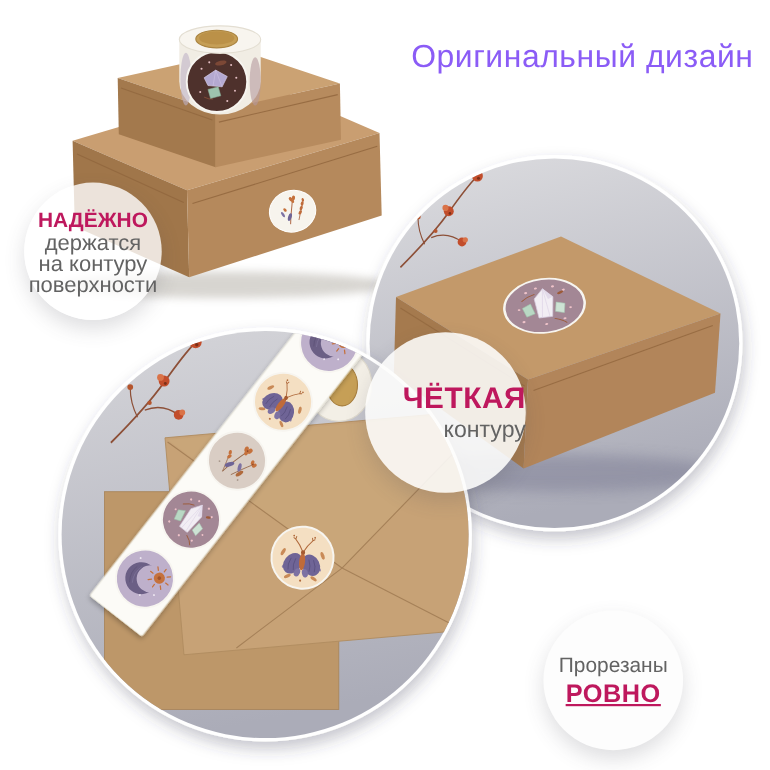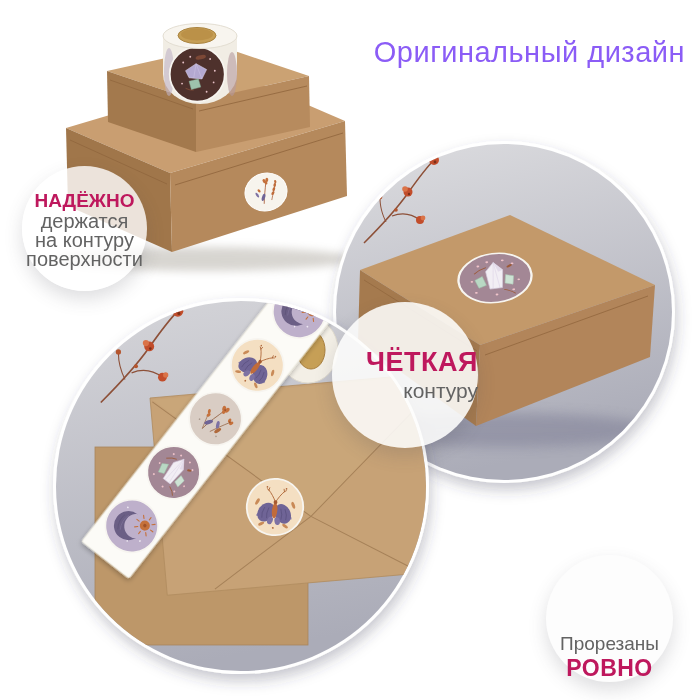--- a/index.html
+++ b/index.html
@@ -17,22 +17,22 @@
     align-items:center;justify-content:center;text-align:center;
     box-shadow:0 8px 18px rgba(70,70,85,.18);color:#636363;
   }
   .badge .b-title{font-weight:bold;color:#be185d;}
   .badge-adhesion{left:22px;top:166px;width:125px;height:125px;background:rgba(255,255,255,.80);}
   .badge-adhesion .b-title{font-size:19px;line-height:23px;}
   .badge-adhesion .b-line{font-size:20px;line-height:19px;}
   .badge-print{left:332px;top:302px;width:146px;height:146px;background:rgba(253,253,252,.88);align-items:flex-end;}
   .badge-print .b-title{font-size:27px;line-height:31px;letter-spacing:.5px;}
   .badge-print .b-line{font-size:21px;line-height:25px;}
-  .badge-cut{left:546px;top:555px;width:127px;height:127px;background:#fdfdfd;justify-content:flex-end;}
-  .badge-cut .b-title{font-size:23px;line-height:27px;letter-spacing:.5px;}
+  .badge-cut{left:494px;top:555px;width:127px;height:127px;background:#fdfdfd;}
+  .badge-cut .b-title{font-size:23px;line-height:27px;letter-spacing:.5px;text-decoration:underline;}
   .badge-cut .b-line{font-size:19px;line-height:23px;}
 </style>
 </head>
 <body>
 
 <div class="stage">
 
   <svg class="photo-svg" width="700" height="700" viewBox="0 0 700 700">
     <defs>
       <filter id="blur4" x="-50%" y="-50%" width="200%" height="200%">

